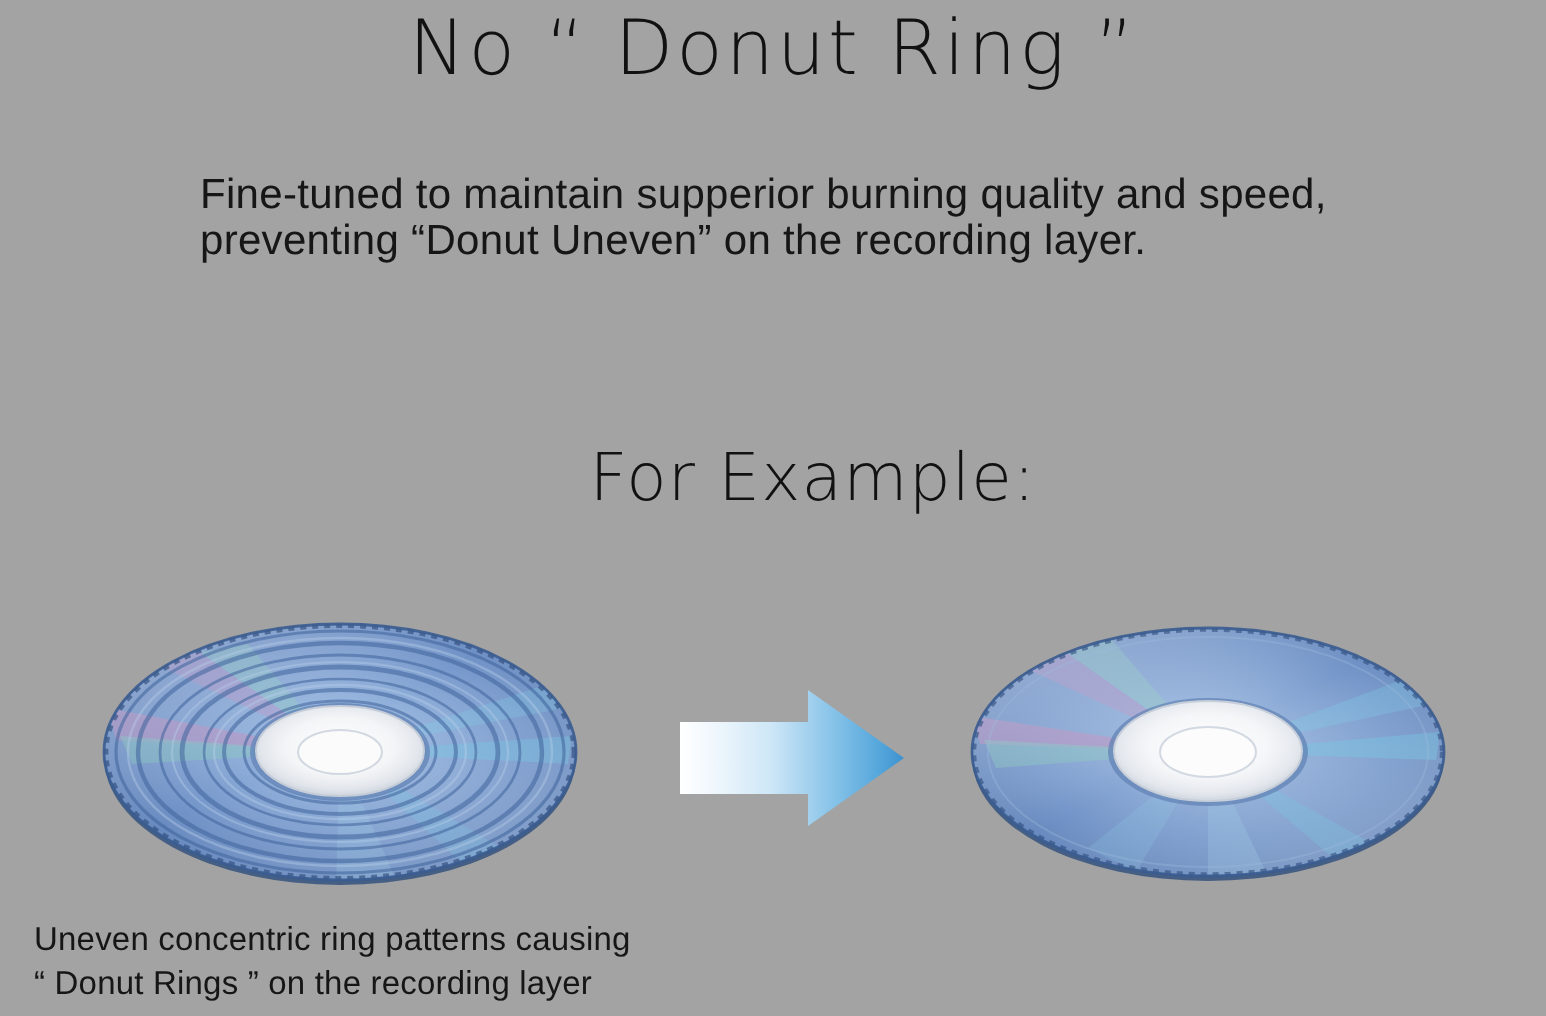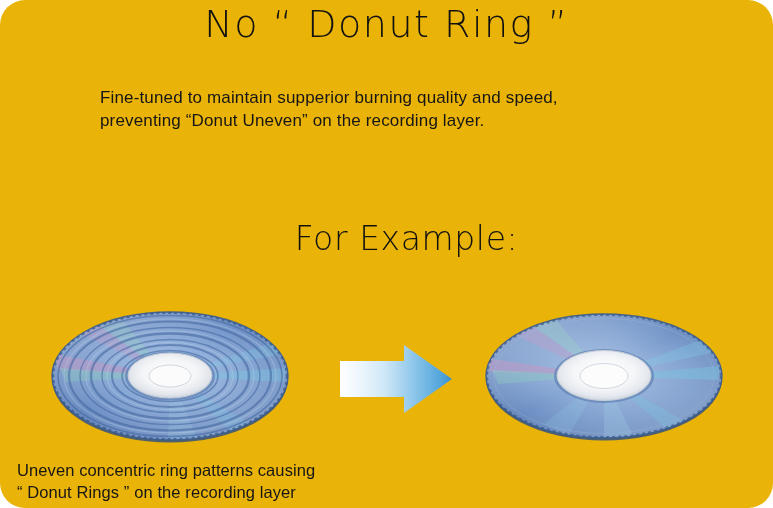--- a/index.html
+++ b/index.html
@@ -4,25 +4,24 @@
 <style>
   html, body {
     margin: 0;
     padding: 0;
     background: #ffffff;
   }
   #page {
     position: relative;
     width: 773px;
     height: 508px;
-    background: #eab308;
+    background: #a3a3a3;
     overflow: hidden;
     font-family: "Liberation Sans", sans-serif;
     color: #1a1a1a;
-    border-radius: 25px;
   }
 
   
   #title {
     position: absolute;
     left: 0;
     top: 2px;
     width: 773px;
     text-align: center;
     font-family: "DejaVu Sans", sans-serif;
@@ -31,21 +30,21 @@
     letter-spacing: 1.5px;
     color: #111111;
     white-space: pre;
   }
   #subtitle {
     position: absolute;
     left: 100px;
     top: 86px;
     width: 600px;
     font-family: "Liberation Sans", sans-serif;
-    font-size: 17px;
+    font-size: 21px;
     font-weight: 500;
     line-height: 23px;
     color: #161616;
     letter-spacing: 0.15px;
   }
   #subtitle .l2 { display: block; }
 
   #for-example {
     position: absolute;
     left: 0;

